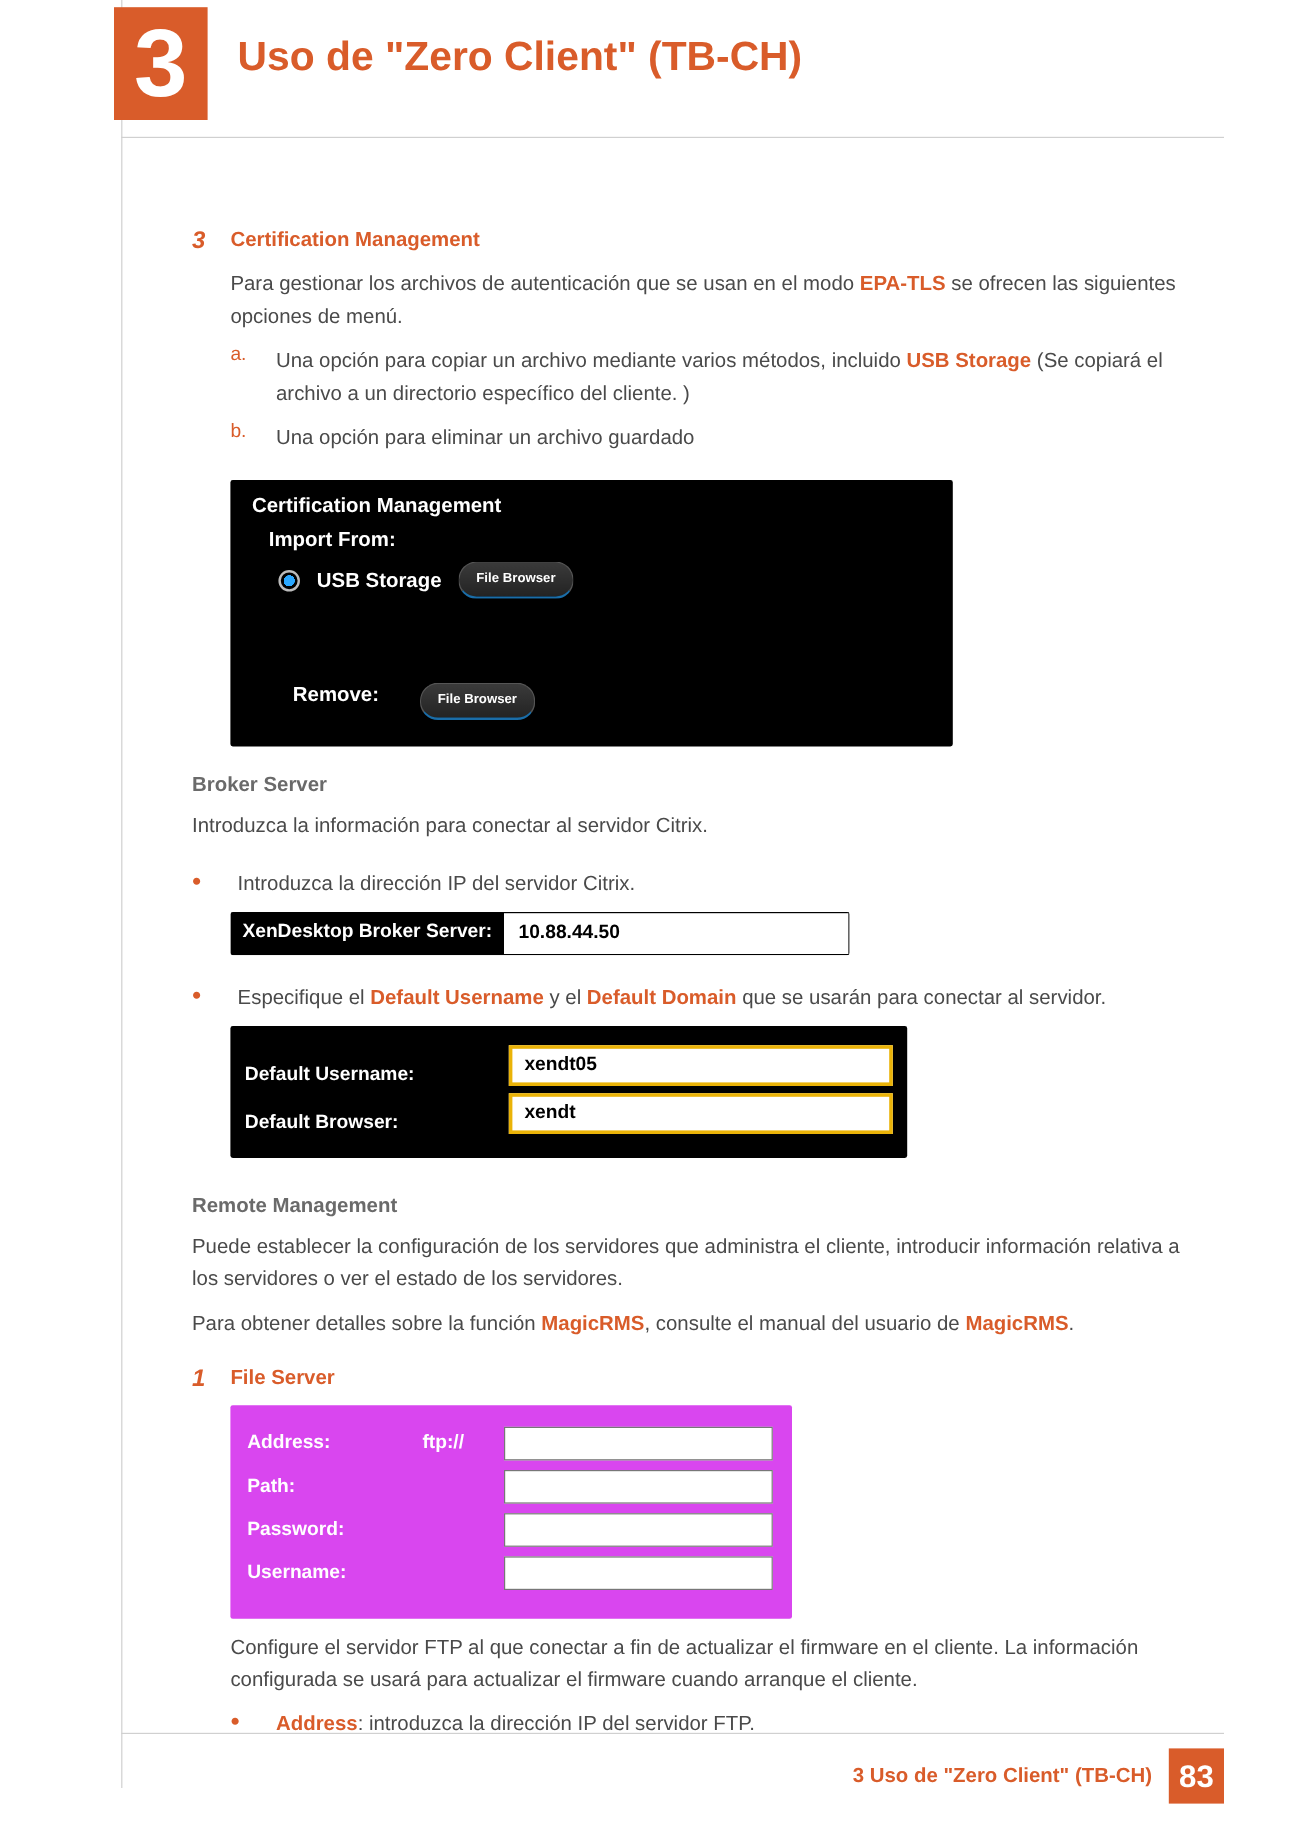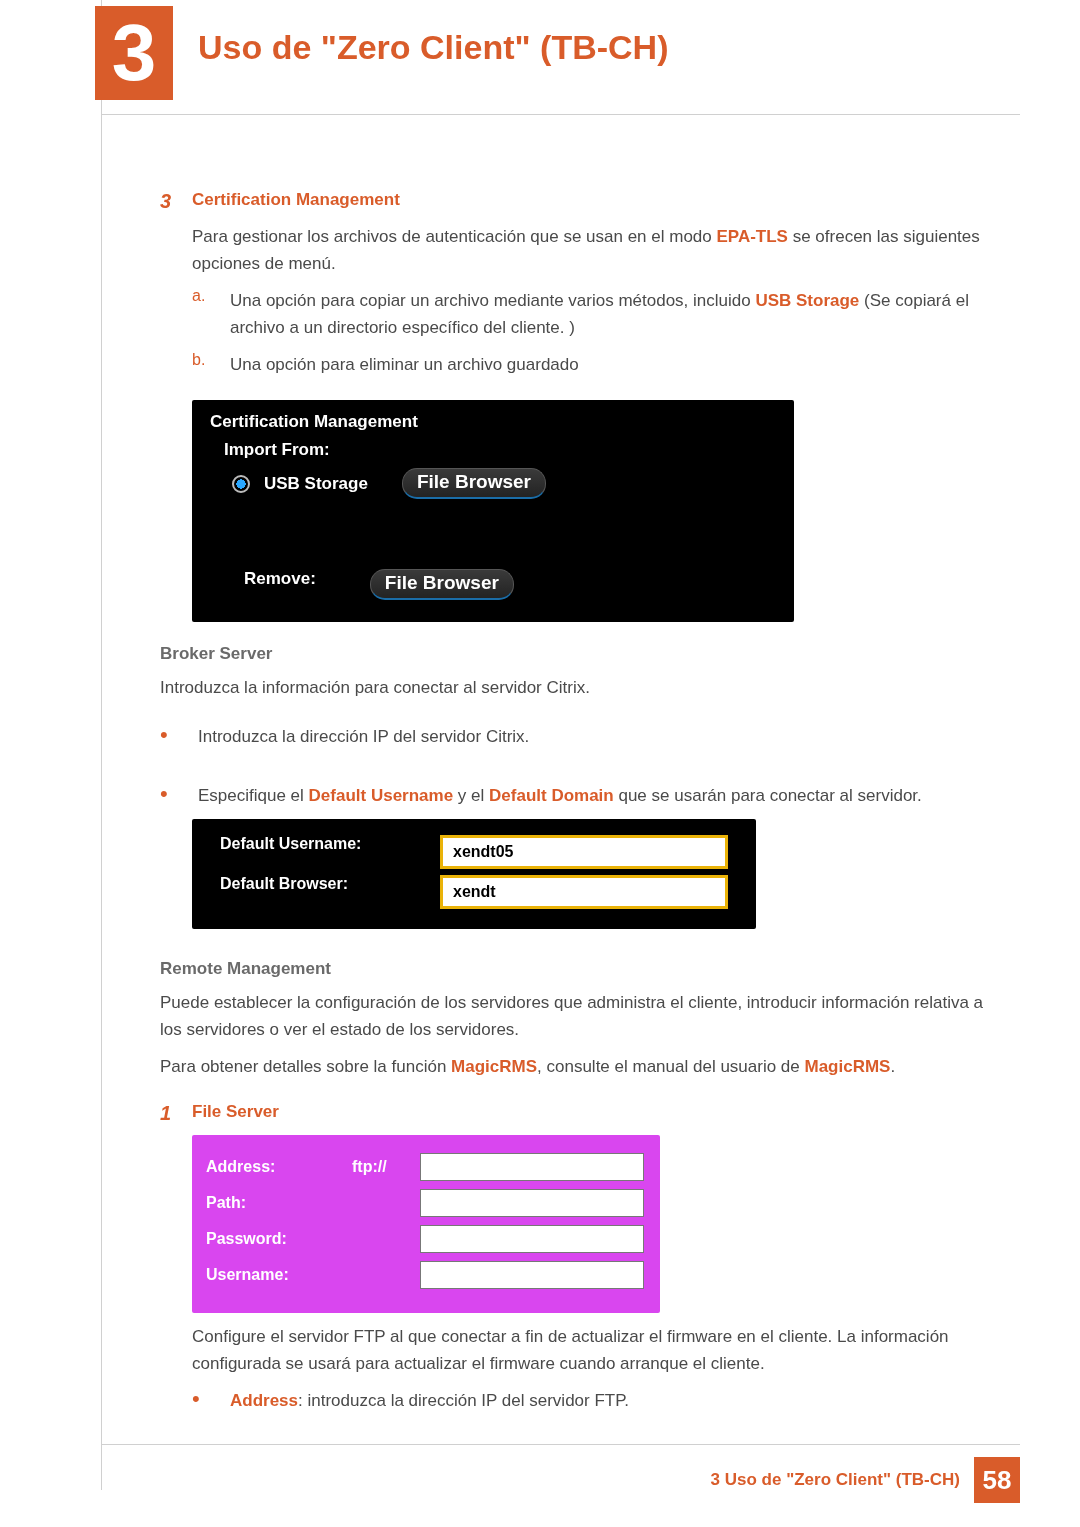--- a/index.html
+++ b/index.html
@@ -81,21 +81,21 @@
     padding: 12px 18px 22px 18px;
     color: #fff;
     font-weight: bold;
     font-size: 17px;
     border-radius: 2px;
   }
   .shot1 .title { margin-bottom: 8px; }
   .shot1 .row1 { margin: 6px 0 8px 14px; }
   .shot1 .radio-row { display: flex; align-items: center; margin-left: 22px; gap: 14px; }
   .radio-dot { width: 14px; height: 14px; border: 2px solid #bbb; border-radius: 50%; background: radial-gradient(circle, #2aa7ff 0 46%, transparent 48%); flex: none; }
-  .btn-fb { display: inline-block; height: 28px; line-height: 26px; padding: 0 14px; font-size: 19px; color: #fff; background: linear-gradient(#3a3a3a, #232323); border: 1px solid #555; border-bottom: 2px solid #1a6da8; border-radius: 15px; font-weight: bold; margin-left: 20px; }
+  .btn-fb { display: inline-block; height: 28px; line-height: 26px; padding: 0 14px; font-size: 11px; color: #fff; background: linear-gradient(#3a3a3a, #232323); border: 1px solid #555; border-bottom: 2px solid #1a6da8; border-radius: 15px; font-weight: bold; }
   .shot1 .remove-row { display: flex; align-items: flex-start; margin-top: 70px; margin-left: 34px; gap: 34px; }
 
   
   .shot2 {
     margin-left: 32px;
     width: 516px;
     display: flex;
     border-radius: 2px;
     overflow: hidden;
   }
@@ -103,21 +103,21 @@
   .shot2 .val { background: #fff; color: #000; font-weight: bold; font-size: 16px; padding: 8px 12px; flex: 1; border: 1px solid #000; border-left: none; }
 
   
   .shot3 {
     margin-left: 32px;
     width: 540px;
     background: #000;
     padding: 10px 12px 14px 12px;
     border-radius: 2px;
   }
-  .shot3 .r { display: flex; align-items: flex-start; margin: 6px 16px; }
+  .shot3 .r { display: flex; align-items: flex-end; margin: 6px 0; }
   .shot3 .lab { color: #fff; font-weight: bold; font-size: 16px; width: 220px; }
   .shot3 .inp { background: #fff; color: #000; font-weight: bold; font-size: 16px; border: 3px solid #eab308; height: 28px; line-height: 28px; padding: 0 10px; flex: 1; }
 
   
   .shot4 {
     margin-left: 32px;
     width: 438px;
     background: #d946ef;
     padding: 10px 16px 16px 14px;
     border-radius: 2px;
@@ -198,20 +198,24 @@
     <div class="gap-sm"></div>
     <div class="p">Introduzca la información para conectar al servidor Citrix.</div>
     <div class="gap-md"></div>
 
     <div class="row">
       <div class="bullet-col bullet-dot">•</div>
       <div class="content-col p">Introduzca la dirección IP del servidor Citrix.</div>
     </div>
     <div class="gap-sm"></div>
 
+    <div class="shot2">
+      <div class="lab">XenDesktop Broker Server:</div>
+      <div class="val">10.88.44.50</div>
+    </div>
 
     <div class="gap-md"></div>
     <div class="row">
       <div class="bullet-col bullet-dot">•</div>
       <div class="content-col p">
         <span>Especifique el </span><span class="em">Default Username</span><span> y el </span><span class="em">Default Domain</span><span> que se usarán para conectar al servidor.</span>
       </div>
     </div>
     <div class="gap-sm"></div>
 
@@ -280,15 +284,15 @@
       <div class="bullet-col bullet-dot">•</div>
       <div class="content-col p">
         <span class="em">Address</span><span>: introduzca la dirección IP del servidor FTP.</span>
       </div>
     </div>
 
   </div>
 
   <div class="footer">
     <div class="ft">3 Uso de "Zero Client" (TB-CH)</div>
-    <div class="pg">58</div>
+    <div class="pg">83</div>
   </div>
 </div>
 
 </body></html>

